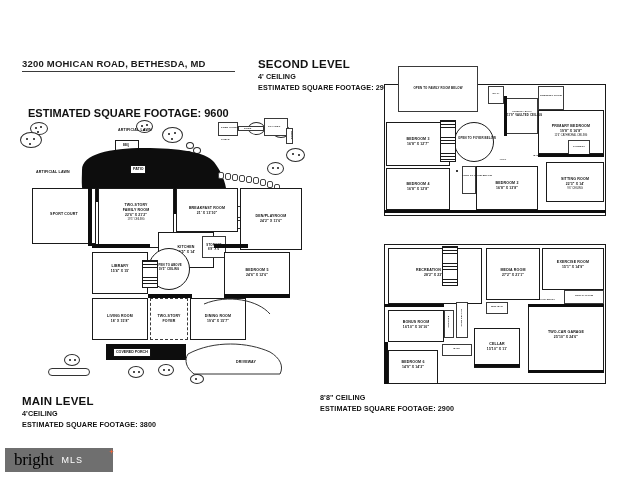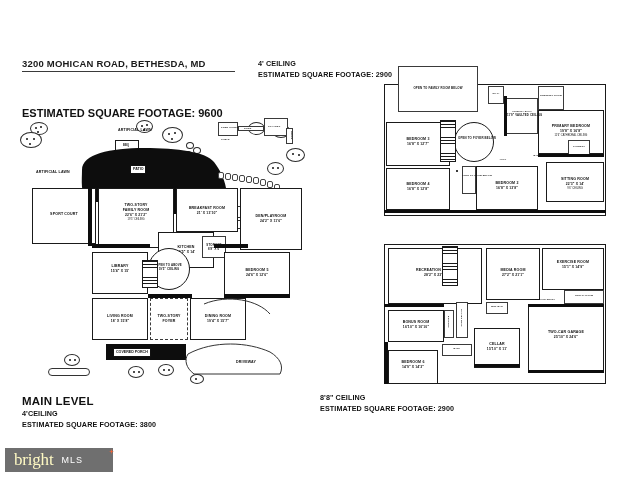--- a/index.html
+++ b/index.html
@@ -27,21 +27,21 @@
     white-space: nowrap;
   }
   .addr-rule {
     position: absolute;
     left: 22px; top: 71px;
     width: 213px; height: 1px;
     background: #3a3a3a;
   }
   .sqft-head {
     position: absolute;
-    left: 22px; top: 107px;
+    left: 28px; top: 107px;
     font-size: 11px;
     font-weight: bold;
     color: #111;
     white-space: nowrap;
   }
 
   .level-block { position: absolute; white-space: nowrap; }
   .level-block .lvl-title {
     font-size: 11.5px; font-weight: bold; color: #111;
     letter-spacing: .2px; line-height: 1.15;
@@ -137,21 +137,21 @@
   #logo {
     position: absolute;
     left: 5px; bottom: 8px;
     width: 108px; height: 24px;
     background: #6f6f6f;
     display: flex; align-items: center; gap: 3px;
     padding-left: 9px;
   }
   #logo .word {
     font-family: "Liberation Serif", serif;
-    font-size: 17px; color: #fef9c3; letter-spacing: -.2px;
+    font-size: 17px; color: #000000; letter-spacing: -.2px;
     position: relative;
   }
   #logo .spark {
     position: absolute; right: -1px; top: 1px;
     width: 5px; height: 5px; background: #e8643c;
     clip-path: polygon(50% 0%, 61% 39%, 100% 50%, 61% 61%, 50% 100%, 39% 61%, 0% 50%, 39% 39%);
   }
   #logo .mls {
     font-family: "Liberation Sans", sans-serif;
     font-size: 9px; color: #ffffff; letter-spacing: 1px; margin-left: 5px;
@@ -160,20 +160,21 @@
 </head>
 <body>
 
 <div id="page">
 
   <div class="addr">3200 MOHICAN ROAD, BETHESDA, MD</div>
   <div class="addr-rule"></div>
   <div class="sqft-head">ESTIMATED SQUARE FOOTAGE: 9600</div>
 
   <div class="level-block" id="lvl-second">
+    <div class="lvl-title">SECOND LEVEL</div>
     <div class="lvl-sub">4' CEILING</div>
     <div class="lvl-sub">ESTIMATED SQUARE FOOTAGE: 2900</div>
   </div>
 
   <div class="level-block" id="lvl-main">
     <div class="lvl-title">MAIN LEVEL</div>
     <div class="lvl-sub">4'CEILING</div>
     <div class="lvl-sub">ESTIMATED SQUARE FOOTAGE: 3800</div>
   </div>
 

